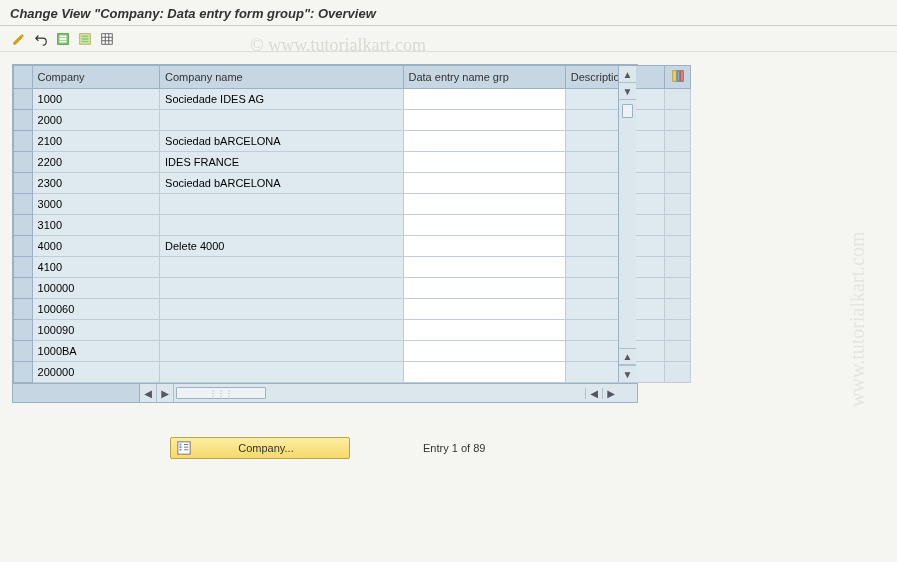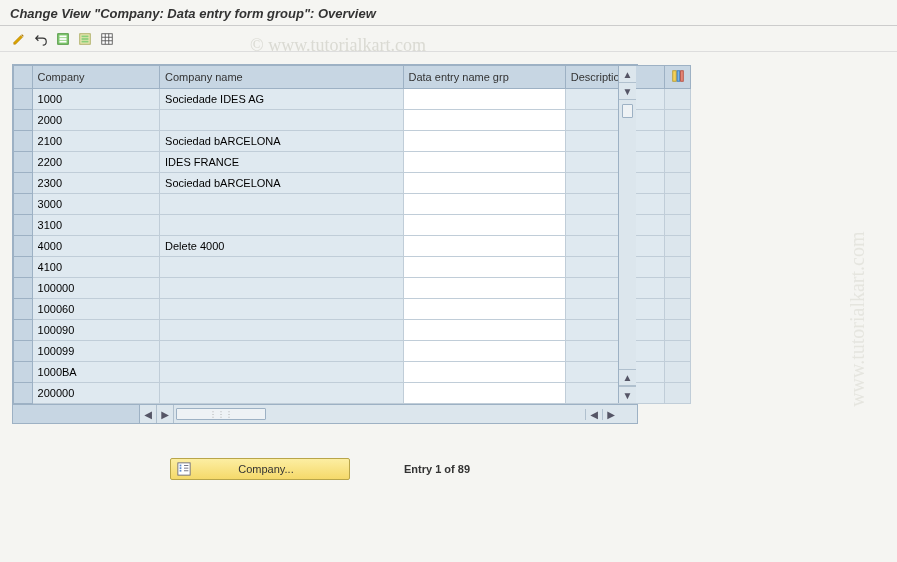--- a/index.html
+++ b/index.html
@@ -175,23 +175,22 @@
       padding: 0 6px;
       gap: 8px;
       font-size: 11px;
       color: #333;
     }
     .position-btn .pbicon {
       width: 14px; height: 14px;
     }
     .position-btn .plabel { flex:1; text-align:center; padding-right:10px;}
     .entry-text {
-      margin-left: 54px;
+      margin-left: 73px;
       color: #333;
-      font-weight: bold;
     }
   </style>
 </head>
 <body>
 
 <div class="title-bar">Change View "Company: Data entry form group": Overview</div>
 
 <div class="toolbar">
   <span class="tb-btn">
     <svg width="14" height="14" viewBox="0 0 16 16">
@@ -344,28 +343,20 @@
         <tr>
           <td class="rowsel"></td>
           <td class="readonly"><input class="cell-input" readonly="" value="100090" style=""></td>
           <td class="readonly"><input class="cell-input" readonly="" style=""></td>
           <td><input class="cell-input" style=""></td>
           <td class="readonly"><input class="cell-input" readonly="" style=""></td>
           <td class="readonly" style="background:#dce6ed;border-left:1px solid #9db1c4"></td>
         </tr>
         <tr>
           <td class="rowsel"></td>
-          <td class="readonly"><input class="cell-input" readonly="" value="100099" style=""></td>
-          <td class="readonly"><input class="cell-input" readonly="" style=""></td>
-          <td><input class="cell-input" style=""></td>
-          <td class="readonly"><input class="cell-input" readonly="" style=""></td>
-          <td class="readonly" style="background:#dce6ed;border-left:1px solid #9db1c4"></td>
-        </tr>
-        <tr>
-          <td class="rowsel"></td>
           <td class="readonly"><input class="cell-input" readonly="" value="1000BA" style=""></td>
           <td class="readonly"><input class="cell-input" readonly="" style=""></td>
           <td><input class="cell-input" style=""></td>
           <td class="readonly"><input class="cell-input" readonly="" style=""></td>
           <td class="readonly" style="background:#dce6ed;border-left:1px solid #9db1c4"></td>
         </tr>
         <tr>
           <td class="rowsel"></td>
           <td class="readonly"><input class="cell-input" readonly="" value="200000" style=""></td>
           <td class="readonly"><input class="cell-input" readonly="" style=""></td>

